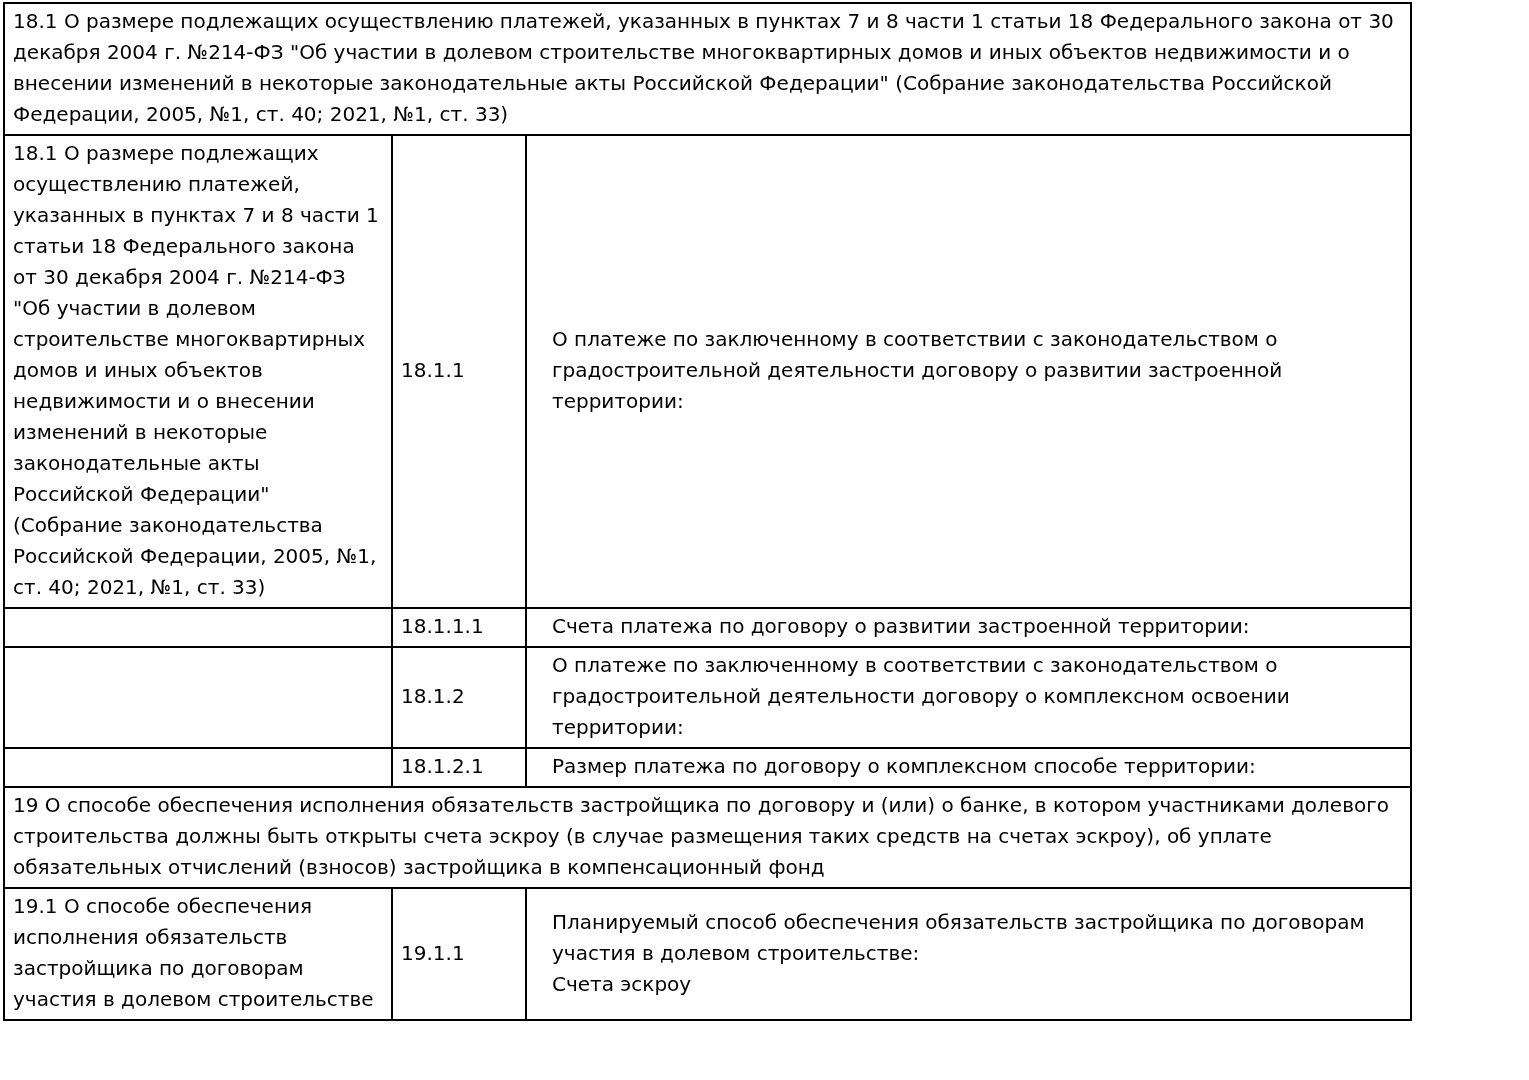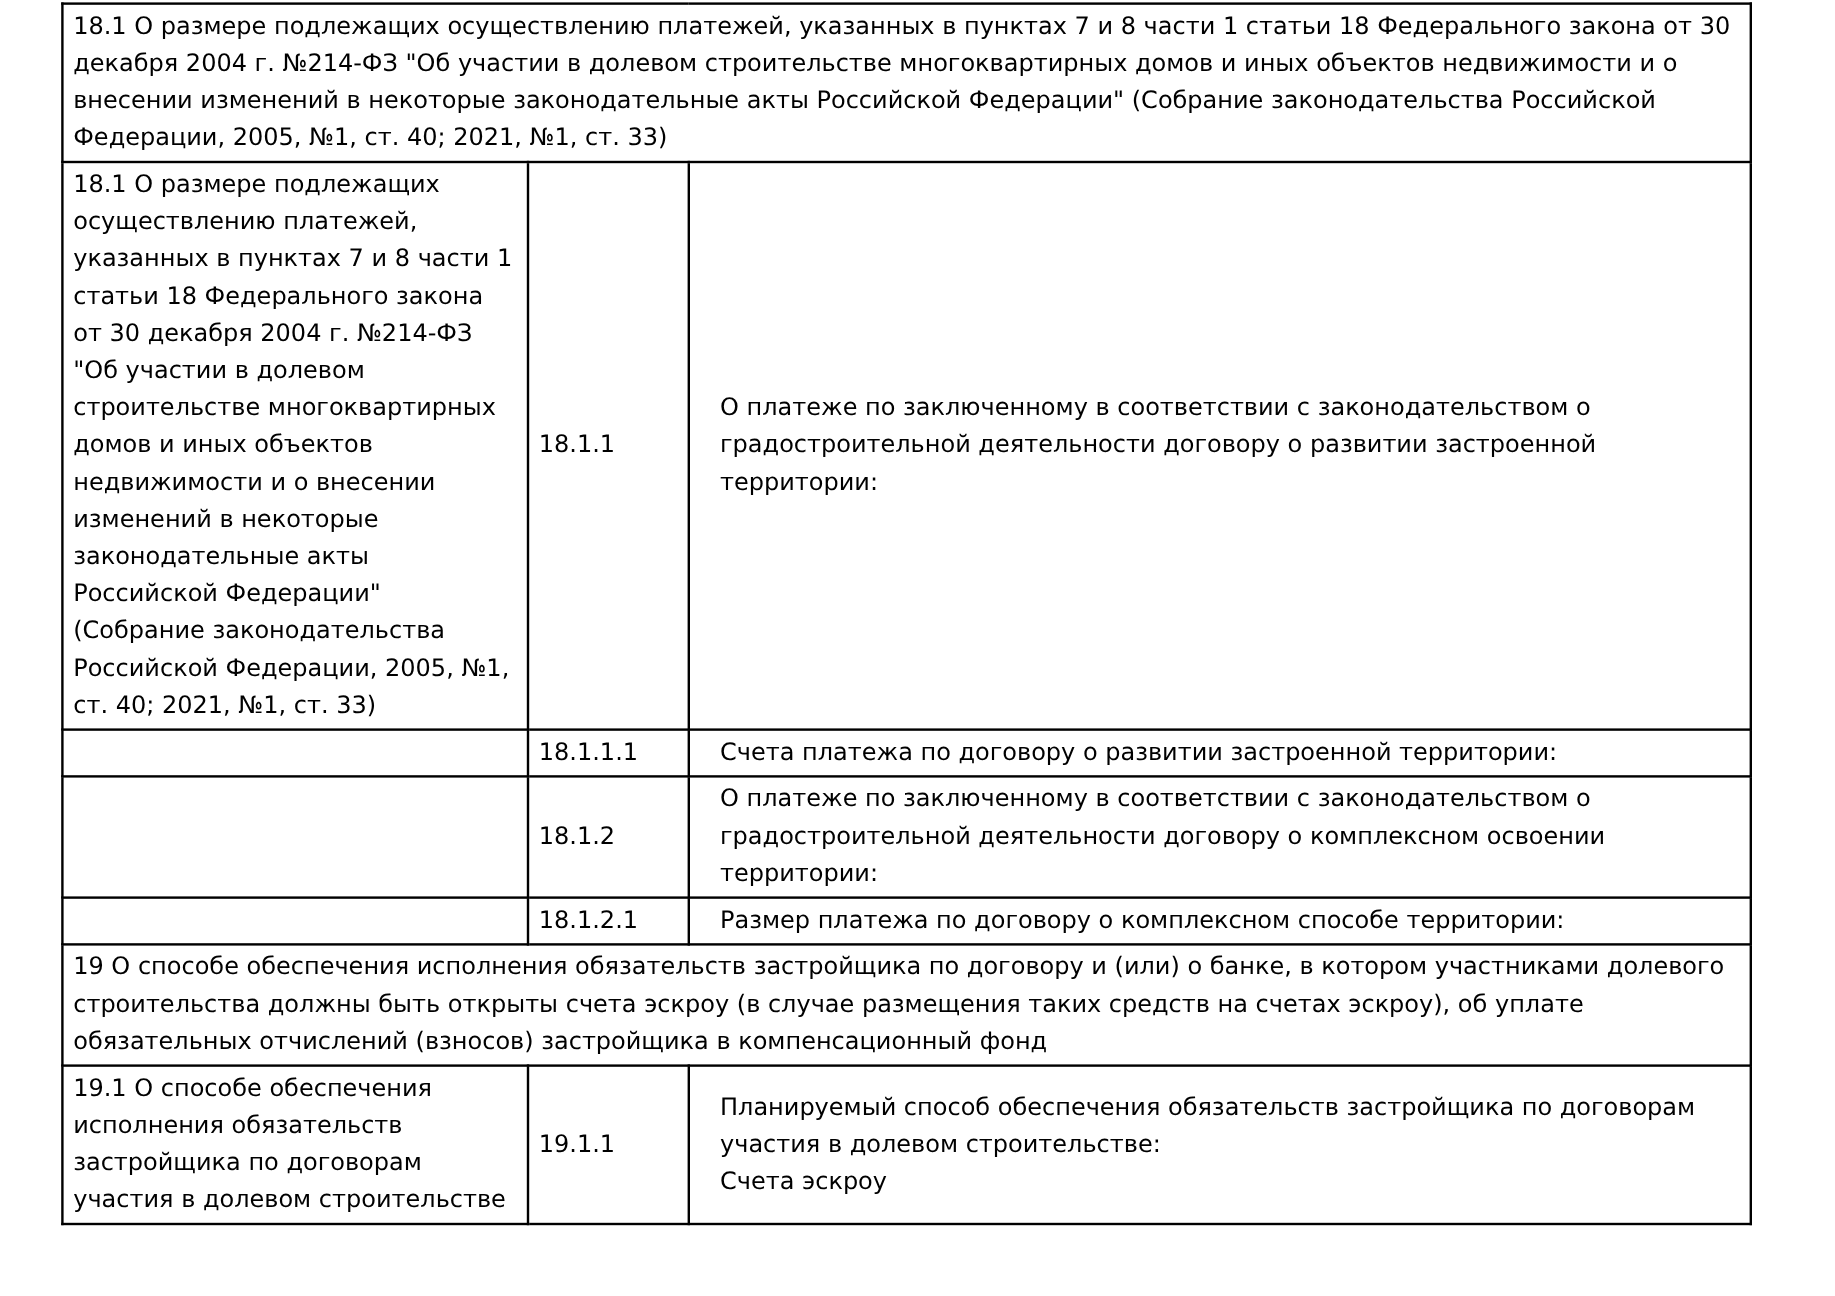--- a/index.html
+++ b/index.html
@@ -12,21 +12,20 @@
       font-family: "DejaVu Sans", "Liberation Sans", sans-serif;
       font-size: 20px;
       line-height: 31px;
       overflow: hidden;
     }
     .page { padding: 2px 3px; }
     table.doc-table {
       border-collapse: collapse;
       table-layout: fixed;
       width: 1409px;
-      margin-left: 48px;
     }
     td {
       border: 2px solid #000000;
       padding: 2px 8px 4px 8px;
       vertical-align: top;
       word-wrap: break-word;
       overflow: hidden;
     }
     td.section-header { vertical-align: top; }
     td.cell-group { vertical-align: top; }

